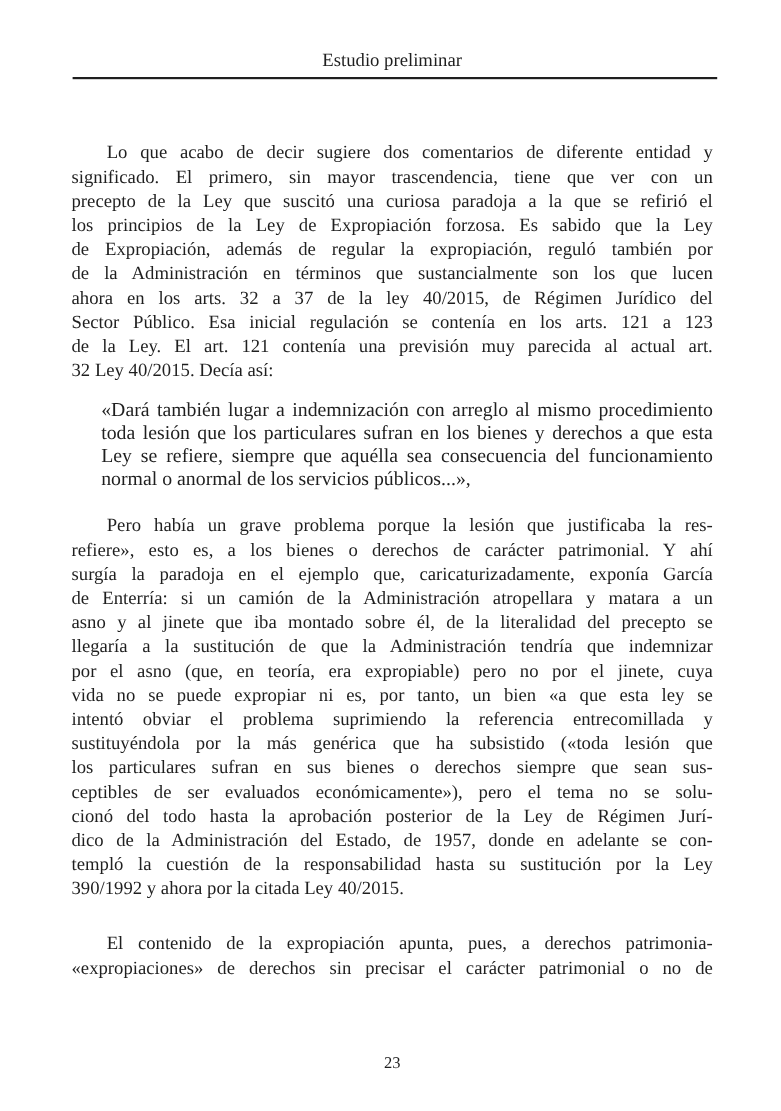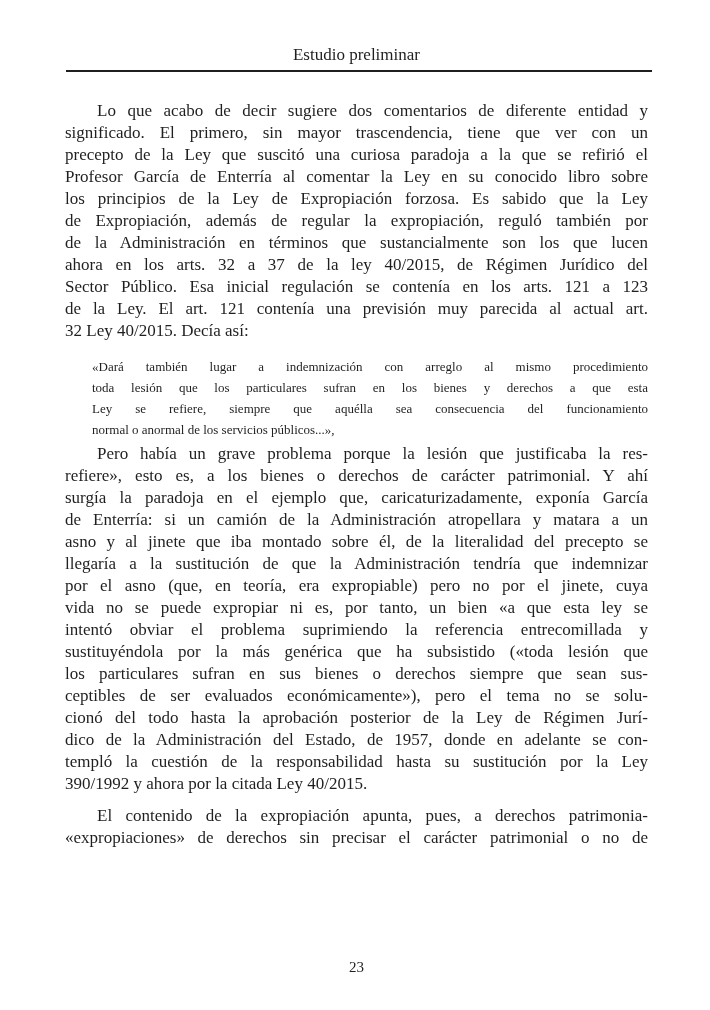--- a/index.html
+++ b/index.html
@@ -37,35 +37,35 @@
     position: absolute;
     top: 100px;
     left: 65px;
     width: 583px;
   }
 
   .para { margin: 0; }
   .para.body { font-size: 17px; line-height: 22px; margin-top: 10px; }
   .para.body:first-child { margin-top: 0; }
   .para.quote {
-    font-size: 13px;
+    font-size: 18px;
     line-height: 21px;
     padding-left: 27px;
     margin-top: 14px;
     margin-bottom: -7px; 
   }
 
   .line {
     text-align: justify;
     text-align-last: justify;
     text-justify: inter-word;
     white-space: normal;
   }
   .line.last { text-align-last: left; }
-  .line.indent { text-indent: 32px; }
+  .line.indent { text-indent: 32px; margin-top: 28px; }
 
   .page-number {
     position: absolute;
     top: 958px;
     left: 65px;
     width: 583px;
     text-align: center;
     font-size: 15px;
     line-height: 18px;
   }
@@ -76,21 +76,20 @@
 <div class="page">
   <div class="running-header">Estudio preliminar</div>
 
   <div class="header-rule" style="background: rgb(31, 31, 31);"></div>
 
   <div class="text-block" id="text-block">
       <div class="para body">
         <div class="line indent">Lo que acabo de decir sugiere dos comentarios de diferente entidad y</div>
         <div class="line">significado. El primero, sin mayor trascendencia, tiene que ver con un</div>
         <div class="line">precepto de la Ley que suscitó una curiosa paradoja a la que se refirió el</div>
-        <div class="line">Profesor García de Enterría al comentar la Ley en su conocido libro sobre</div>
         <div class="line">los principios de la Ley de Expropiación forzosa. Es sabido que la Ley</div>
         <div class="line">de Expropiación, además de regular la expropiación, reguló también por</div>
         <div class="line">de la Administración en términos que sustancialmente son los que lucen</div>
         <div class="line">ahora en los arts. 32 a 37 de la ley 40/2015, de Régimen Jurídico del</div>
         <div class="line">Sector Público. Esa inicial regulación se contenía en los arts. 121 a 123</div>
         <div class="line">de la Ley. El art. 121 contenía una previsión muy parecida al actual art.</div>
         <div class="line last">32 Ley 40/2015. Decía así:</div>
       </div>
       <div class="para quote">
         <div class="line">«Dará también lugar a indemnización con arreglo al mismo procedimiento</div>

